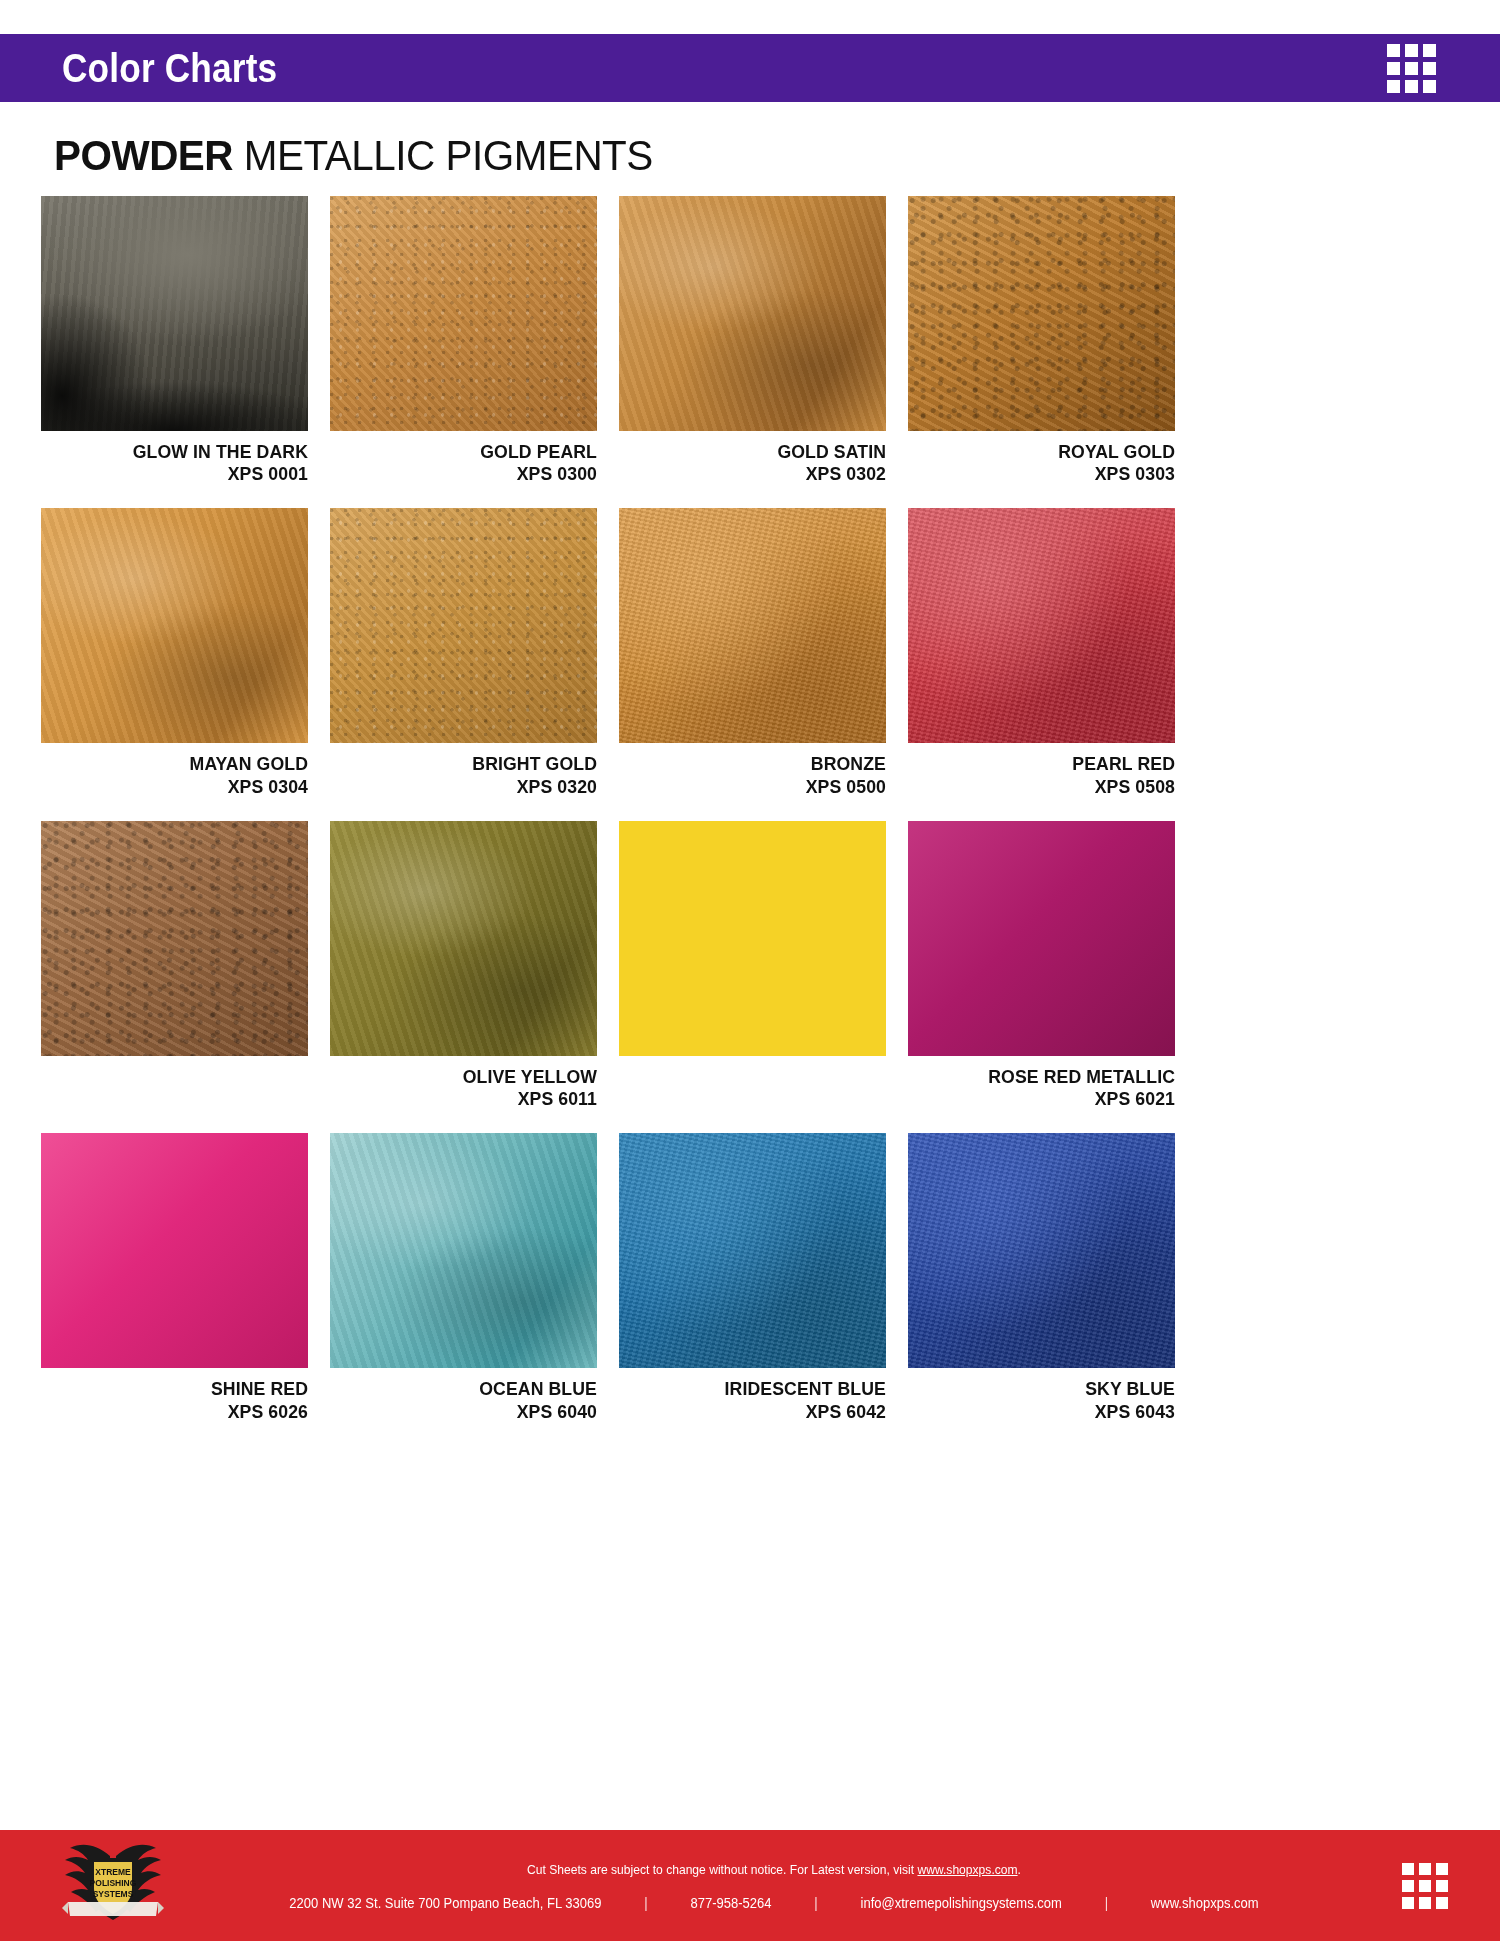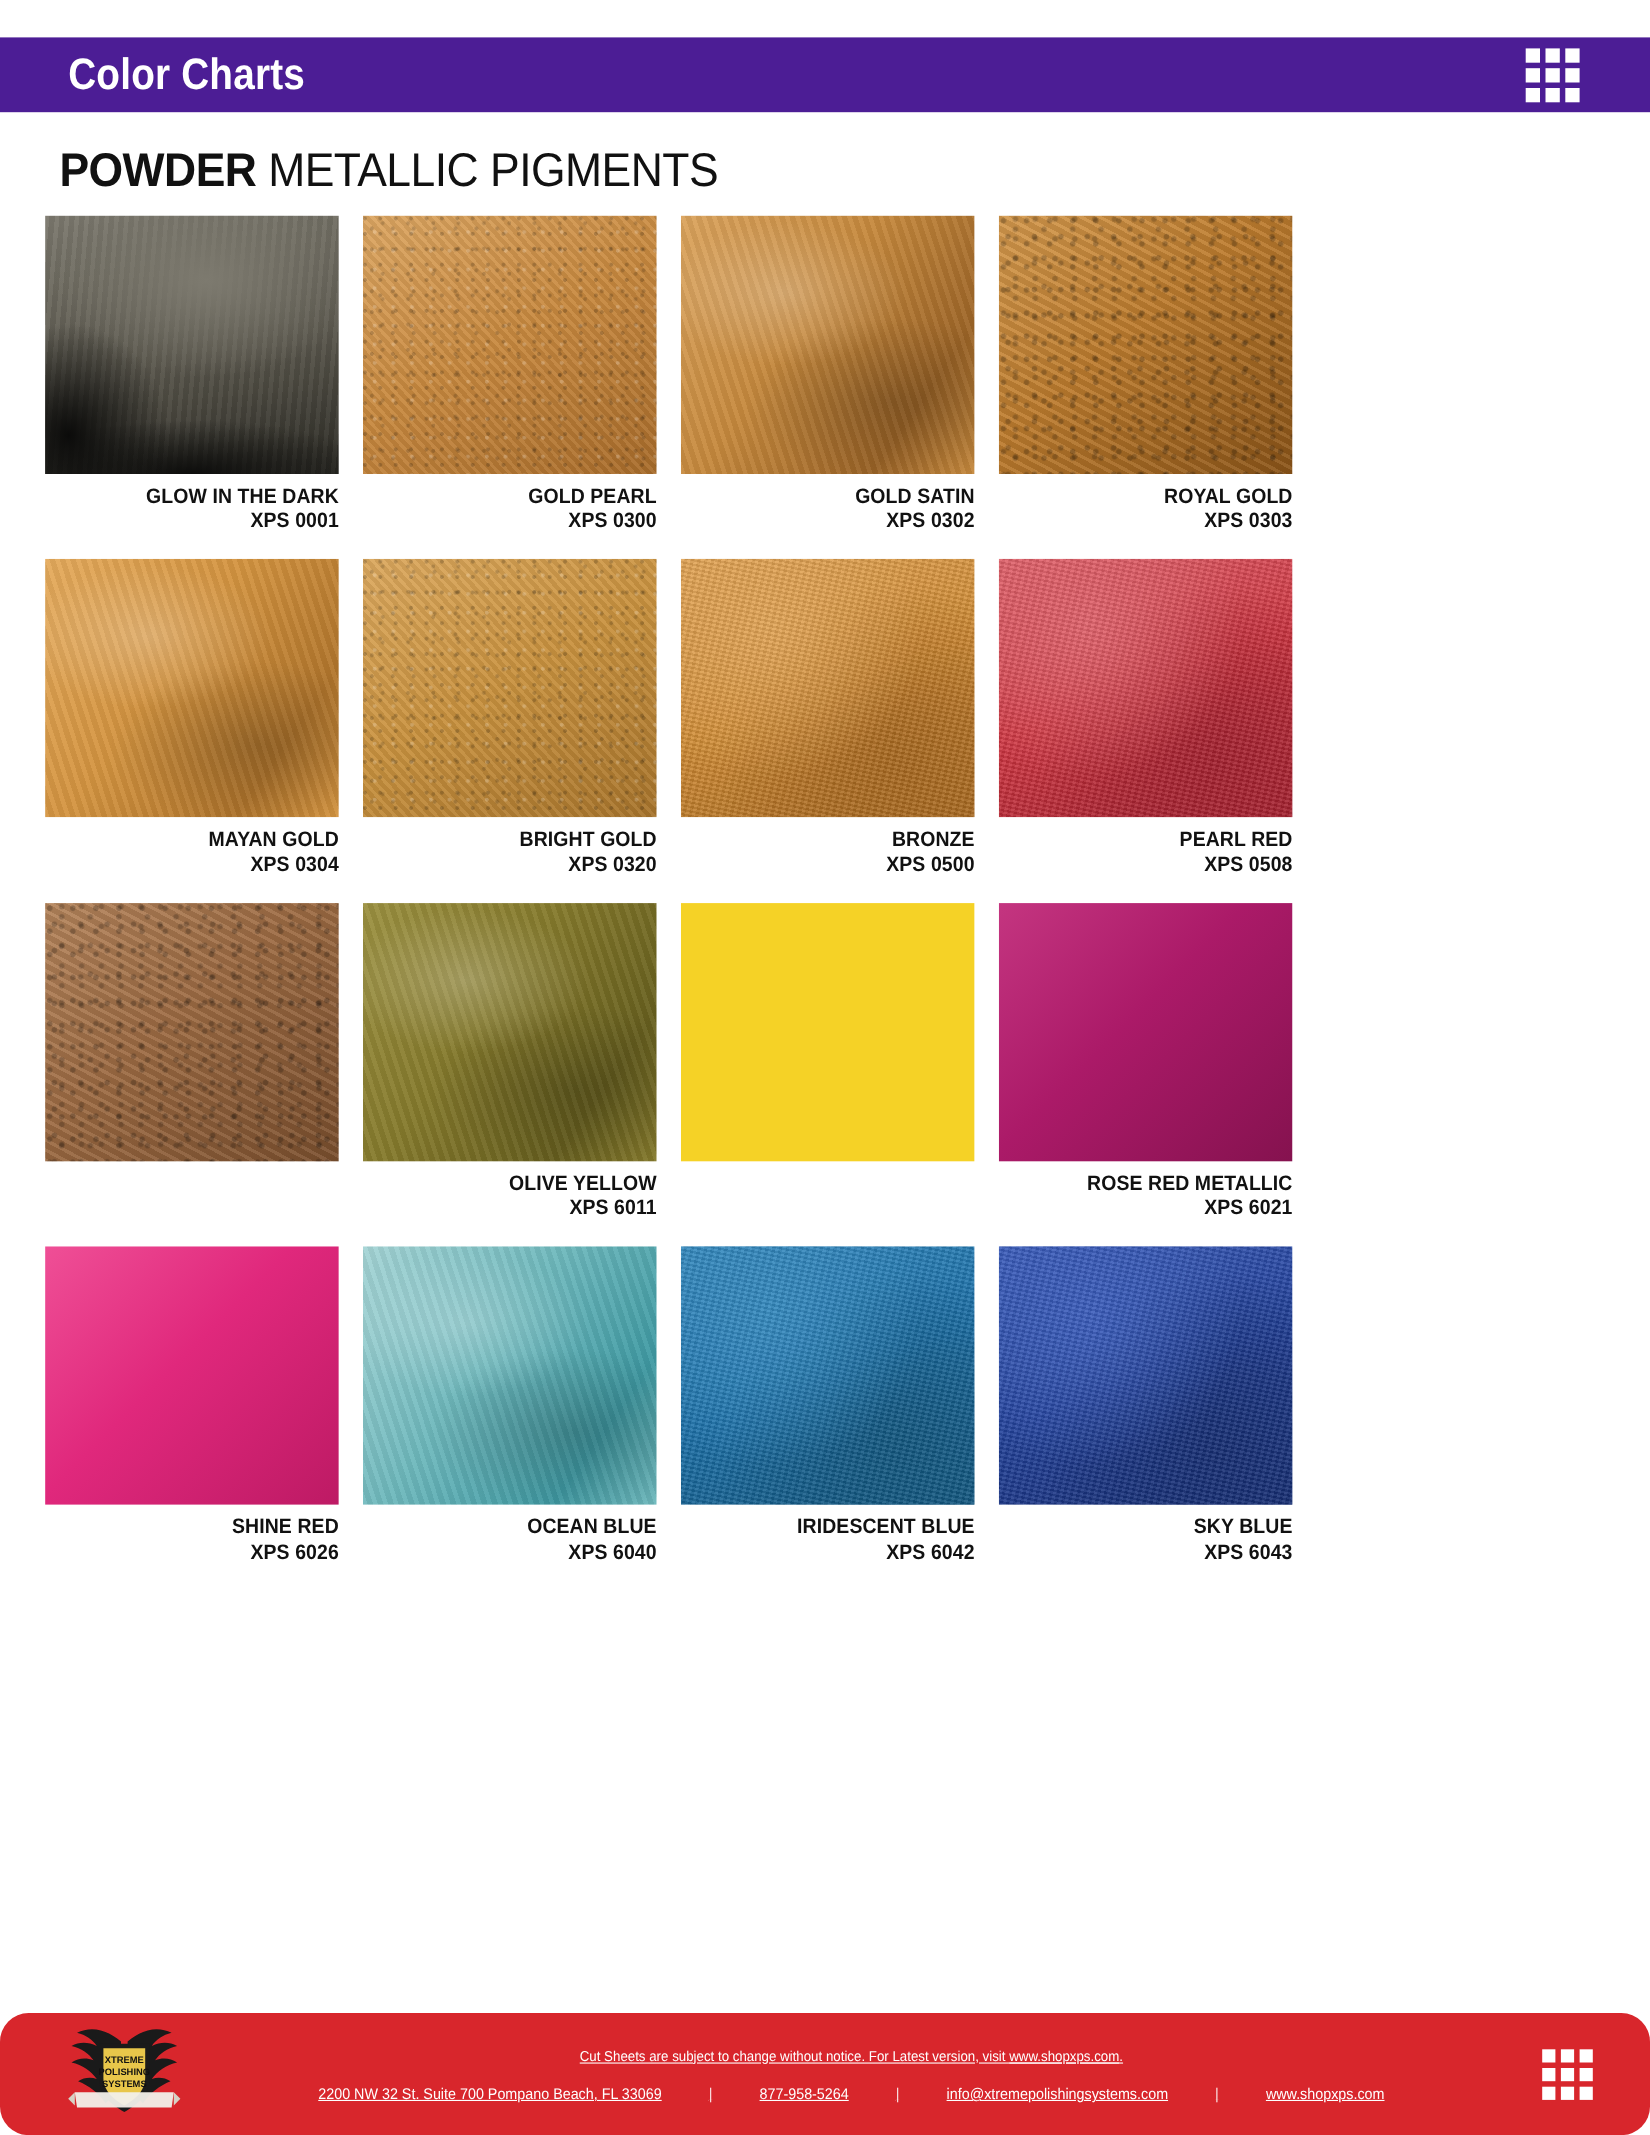--- a/index.html
+++ b/index.html
@@ -120,35 +120,33 @@
   
   .footer-bar {
     position: absolute;
     bottom: 0;
     left: 0;
     width: 1500px;
     height: 111px;
     background: #d8262c;
     display: flex;
     align-items: center;
-    border-radius: 26px;
   }
   .footer-logo {
     width: 130px;
     height: 100px;
     margin-left: 48px;
     position: relative;
     flex: 0 0 auto;
   }
   .footer-center {
     flex: 1 1 auto;
     text-align: center;
     color: #ffffff;
     padding-left: 20px;
-    text-decoration: underline;
   }
   .footer-notice {
     font-size: 13px;
     line-height: 1.5;
     margin-bottom: 16px;
     transform: scaleX(0.93);
   }
   .footer-notice a {
     color: #ffffff;
     text-decoration: underline;

